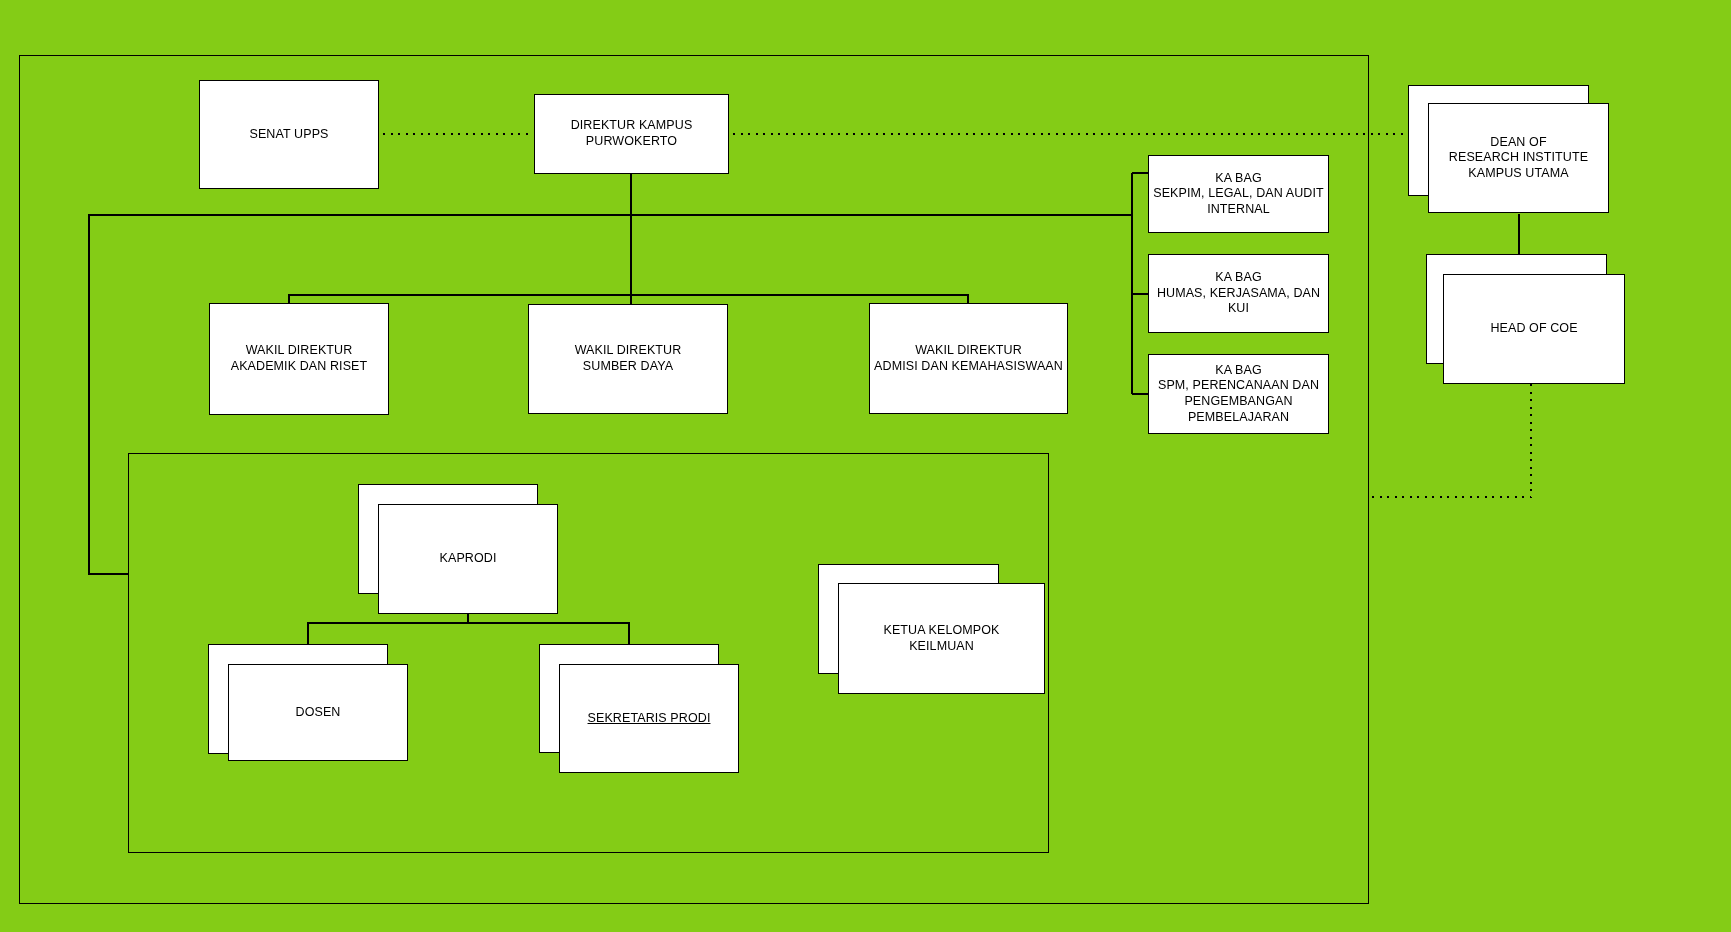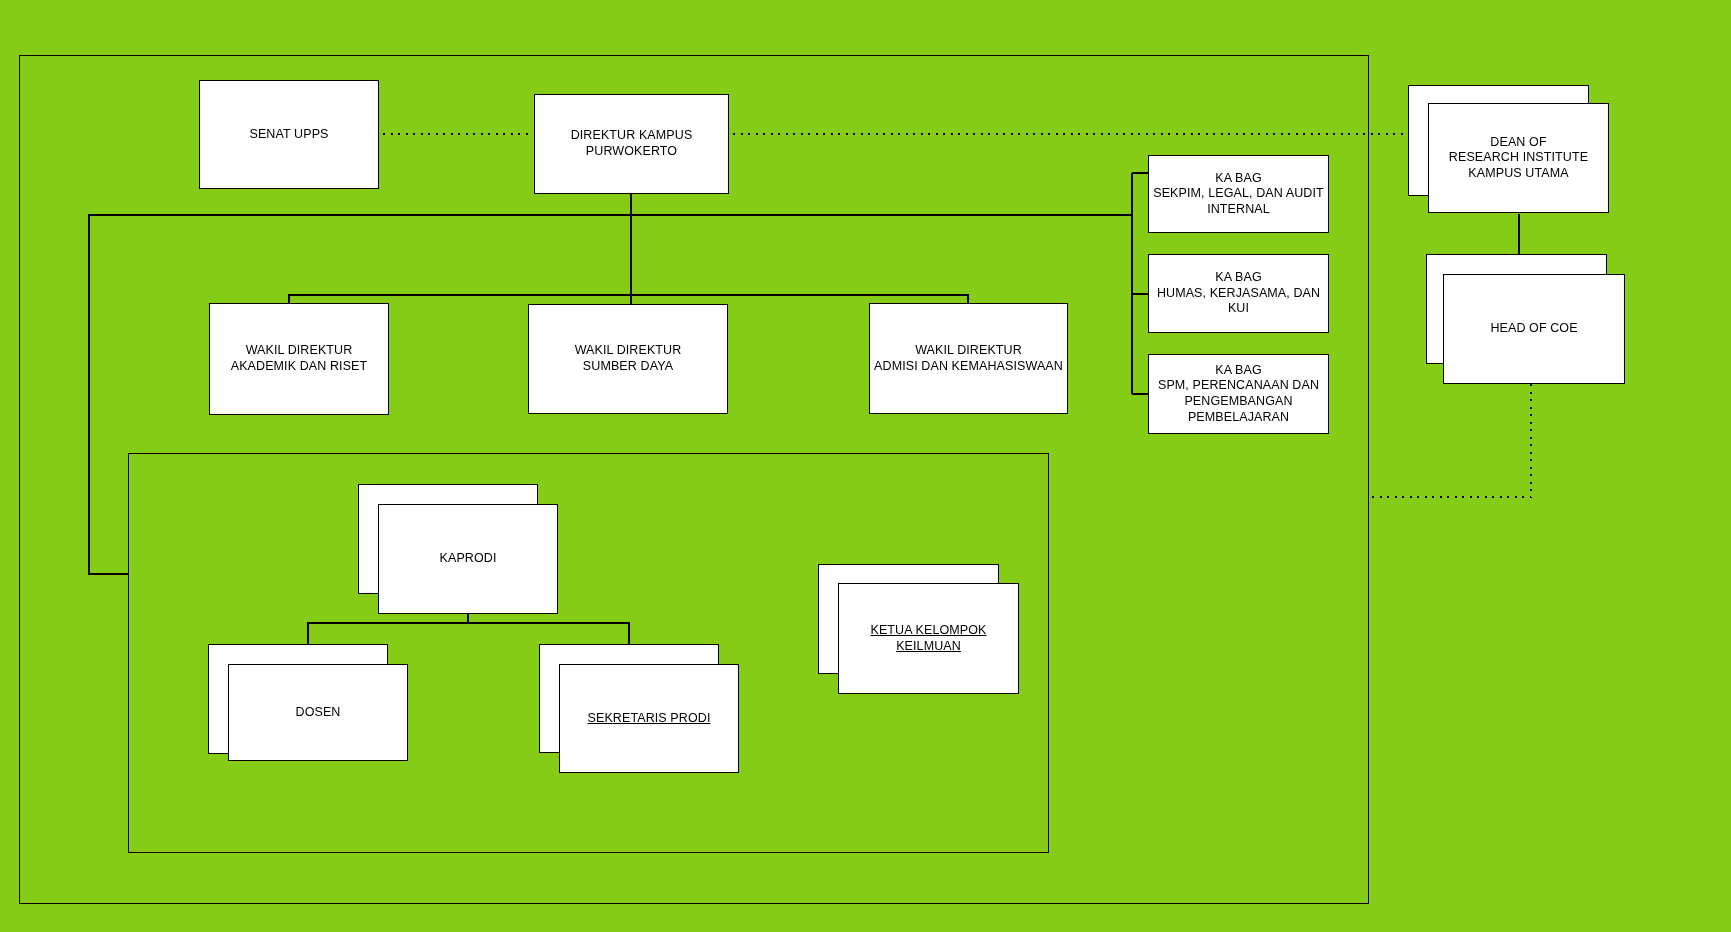--- a/index.html
+++ b/index.html
@@ -58,21 +58,21 @@
     <line x1="1519" y1="214" x2="1519" y2="254"></line>
 
     <line x1="468" y1="614" x2="468" y2="623"></line>
     <polyline points="308,644 308,623 629,623 629,644"></polyline>
   </svg>
 
   <div class="node" style="left:199px;top:80px;width:180px;height:109px;">
     <span class="label">SENAT UPPS</span>
   </div>
 
-  <div class="node" style="left:534px;top:94px;width:195px;height:100px;">
+  <div class="node" style="left:534px;top:94px;width:195px;height:80px;">
     <span class="label">DIREKTUR KAMPUS
 PURWOKERTO</span>
   </div>
 
   <div class="node" style="left:1148px;top:155px;width:181px;height:78px;">
     <span class="label">KA BAG
 SEKPIM, LEGAL, DAN AUDIT
 INTERNAL</span>
   </div>
 
@@ -113,21 +113,21 @@
   <div class="node" style="left:228px;top:664px;width:180px;height:97px;">
     <span class="label">DOSEN</span>
   </div>
 
   <div class="node back" style="left:539px;top:644px;width:180px;height:109px;"></div>
   <div class="node" style="left:559px;top:664px;width:180px;height:109px;text-decoration:underline;">
     <span class="label">SEKRETARIS PRODI</span>
   </div>
 
   <div class="node back" style="left:818px;top:564px;width:181px;height:110px;"></div>
-  <div class="node" style="left:838px;top:583px;width:181px;height:111px;text-decoration:underline;">
+  <div class="node" style="left:838px;top:583px;width:207px;height:111px;">
     <span class="label">KETUA KELOMPOK
 KEILMUAN</span>
   </div>
 
   <div class="node back" style="left:1408px;top:85px;width:181px;height:111px;"></div>
   <div class="node" style="left:1428px;top:103px;width:181px;height:110px;">
     <span class="label">DEAN OF
 RESEARCH INSTITUTE
 KAMPUS UTAMA</span>
   </div>

